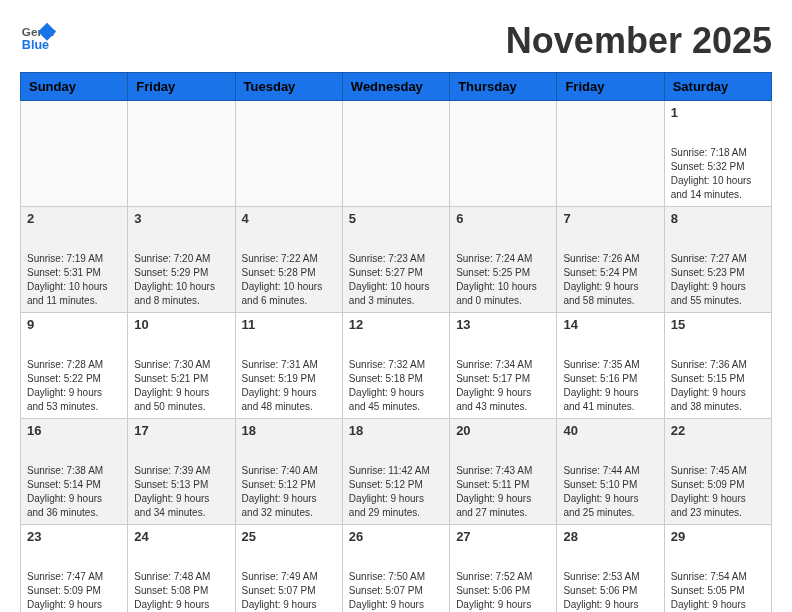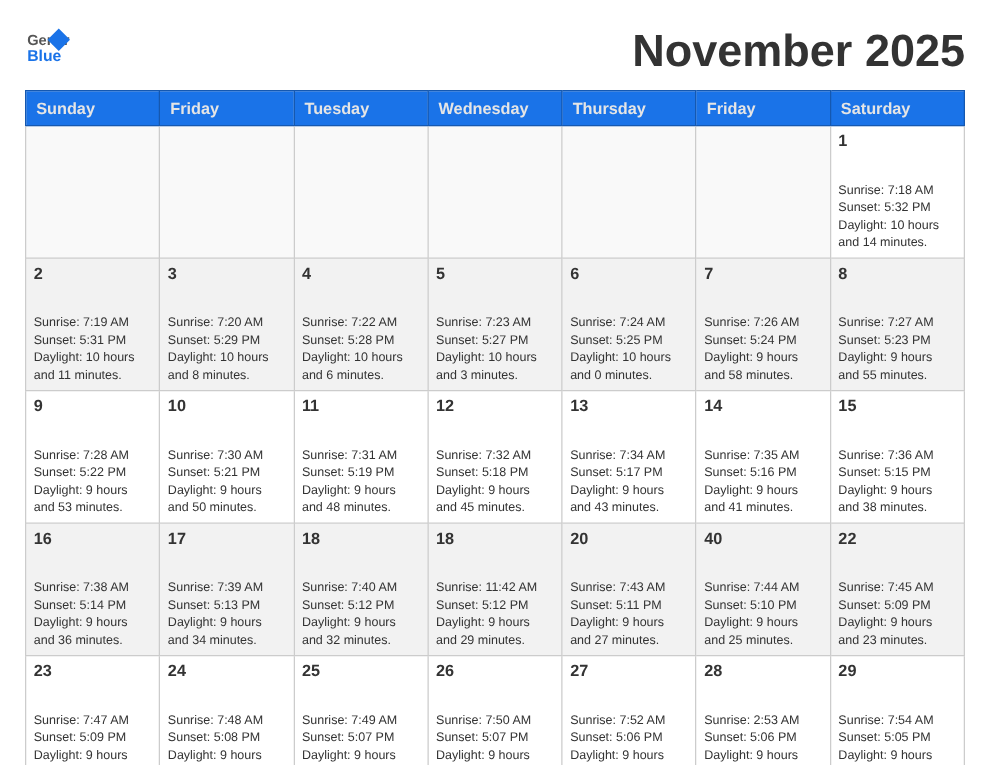--- a/index.html
+++ b/index.html
@@ -37,21 +37,21 @@
       font-size: 14px;
       color: #555;
     }
     .calendar {
       width: 100%;
       border-collapse: collapse;
       border: 1px solid #ccc;
     }
     .calendar th {
       background: #1a73e8;
-      color: #e5e5e5;
+      color: #000000;
       text-align: left;
       padding: 6px 8px;
       font-size: 13px;
       font-weight: bold;
       border: 1px solid #1558b0;
     }
     .calendar td {
       vertical-align: top;
       border: 1px solid #ccc;
       padding: 4px 6px;

